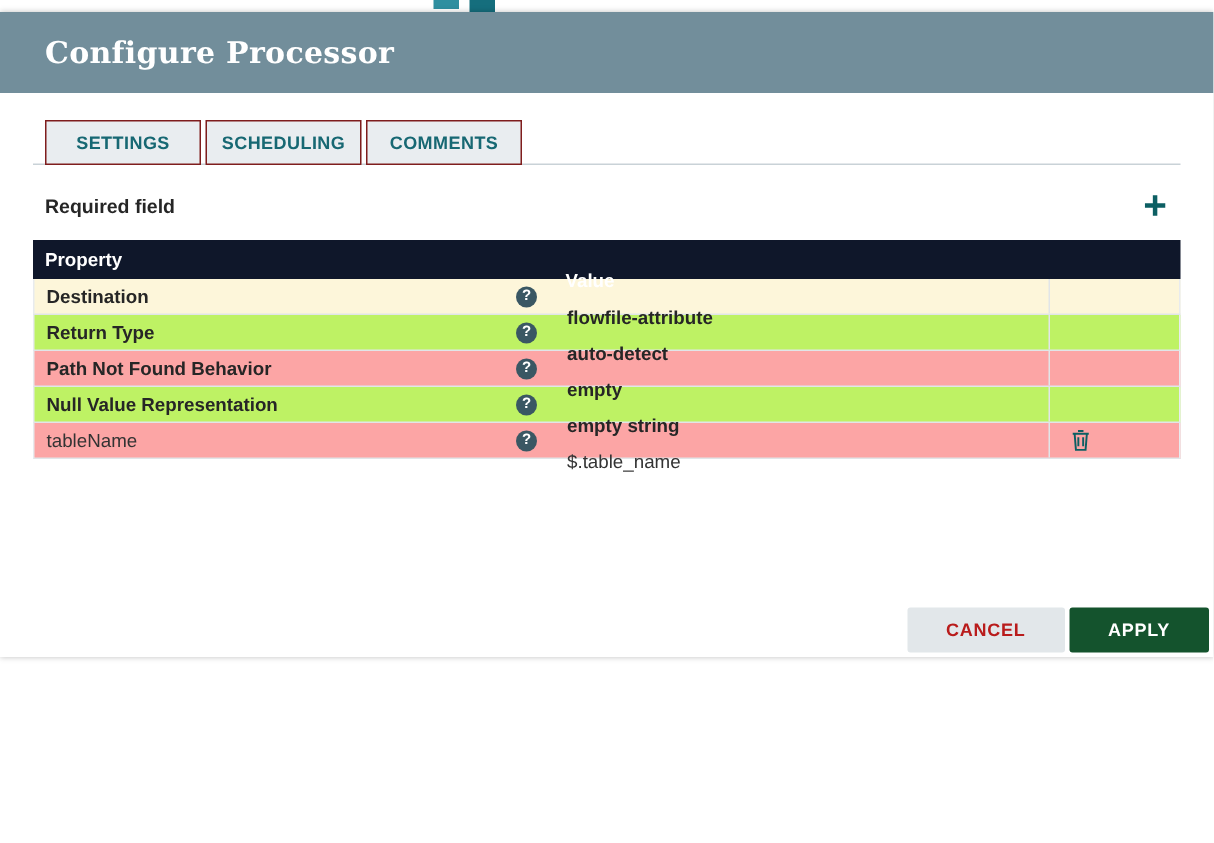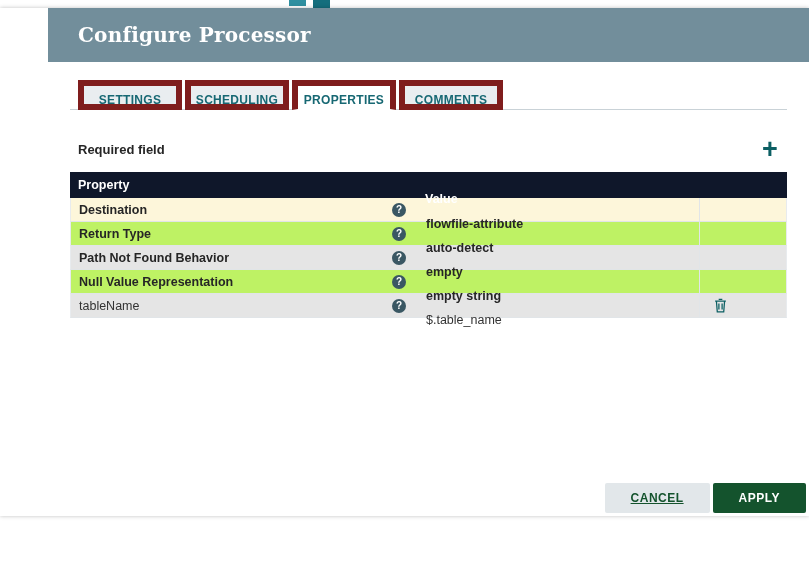--- a/index.html
+++ b/index.html
@@ -4,50 +4,50 @@
 <style>
   * { margin:0; padding:0; box-sizing:border-box; }
   html,body { width:809px; height:562px; overflow:hidden;
     font-family:"Liberation Sans", sans-serif; background:#ffffff; }
 
   .top-strip { position:relative; height:8px; background:#ffffff; }
   .artifact { position:absolute; top:0; }
   .artifact-1 { left:289px; width:17px; height:6px; background:#2f8fa0; }
   .artifact-2 { left:313px; width:17px; height:8px; background:#156e7d; }
 
-  .dialog { width:809px; height:508px; background:#ffffff; position:relative;
-    box-shadow:0 0 4px rgba(0,0,0,.25);padding-left:48px; }
+  .dialog { width:809px; height:430px; background:#ffffff; position:relative;
+    box-shadow:0 0 4px rgba(0,0,0,.25); }
 
   .dlg-header { height:54px; background:#728e9b; display:flex; align-items:center;
     padding-left:30px; }
   .dlg-title { color:#ffffff; font-family:"DejaVu Serif", serif; font-weight:bold;
     font-size:20px; letter-spacing:.2px; }
 
   .dlg-content { padding:0 22px; }
 
   .tabbar { margin-top:18px; padding-left:8px; border-bottom:1px solid #c9d2d7;
     display:flex; align-items:flex-end; }
   .tab { width:104px; height:30px; line-height:28px; text-align:center;
     font-size:12px; font-weight:bold; color:#176873; letter-spacing:.3px;
-    background:#e9edf0; border:6px solid #7f1d1d; margin-right:3px;
+    background:#e9edf0; border:1px solid #7f1d1d; margin-right:3px;
     margin-bottom:-1px; cursor:pointer; }
   .tab.active { background:#ffffff; border-bottom:1px solid #ffffff; }
 
   .req-row { display:flex; justify-content:space-between; align-items:center;
-    margin:22px 0 6px 0; height:34px; }
+    margin:10px 0 6px 0; height:34px; }
   .req-label { font-size:13px; font-weight:bold; color:#262626; padding-left:8px; }
   .add-btn { border:none; background:transparent; color:#0c5f63; font-size:27px;
     font-weight:bold; line-height:26px; width:34px; height:30px; cursor:pointer; }
 
   .ptable { width:100%; }
   .thead { display:flex; height:26px; background:#0f172a; color:#ffffff;
     font-size:12.5px; font-weight:bold; align-items:center; }
   .trow { display:flex; height:24px; align-items:center; font-size:12.5px;
     border-bottom:1px solid #e1e5e8; border-left:1px solid #e8ebee;
-    border-right:1px solid #e8ebee; background:#e5e5e5; cursor:default; }
+    border-right:1px solid #e8ebee; background:#fca5a5; cursor:default; }
   .trow.alt { background:#bef264; }
   .trow.highlight { background:#fdf6da; }
 
   .col-prop { flex:0 0 345px; display:flex; justify-content:space-between;
     align-items:center; padding:0 10px 0 8px; height:100%; }
   .col-val { flex:1; padding-left:10px; height:100%; display:flex; align-items:center;margin-top:28px; }
   .col-action { flex:0 0 87px; height:100%; display:flex; align-items:center;
     padding-left:14px; }
   .trow .col-action { border-left:1px solid #e1e5e8; }
   .thead .col-prop, .thead .col-val { border:none; }
@@ -59,21 +59,21 @@
     color:#ffffff; font-size:10px; font-weight:bold; display:flex;
     align-items:center; justify-content:center; cursor:pointer; flex:0 0 14px; }
 
   .trash-btn { background:transparent; border:none; cursor:pointer; padding:0;
     display:flex; align-items:center; }
 
   .footer { position:absolute; right:3px; bottom:3px; display:flex; gap:3px; }
   .btn { border:none; height:30px; padding:0 26px; font-size:12px; font-weight:bold;
     letter-spacing:.5px; cursor:pointer; border-radius:2px;
     font-family:"Liberation Sans", sans-serif; }
-  .btn-cancel { background:#e2e7ea; color:#14532d;text-decoration:underline; }
+  .btn-cancel { background:#e2e7ea; color:#b91c1c; }
   .btn-apply { background:#14532d; color:#ffffff; }
 </style>
 </head>
 <body>
 
 <div class="top-strip">
   <div class="artifact artifact-1"></div>
   <div class="artifact artifact-2"></div>
 </div>
 
@@ -81,21 +81,20 @@
 
   <div class="dlg-header">
     <div class="dlg-title">Configure Processor</div>
   </div>
 
   <div class="dlg-content">
 
     <div class="tabbar">
       <div class="tab">SETTINGS</div>
       <div class="tab">SCHEDULING</div>
-      <div class="tab active">PROPERTIES</div>
       <div class="tab">COMMENTS</div>
     </div>
 
     <div class="req-row">
       <span class="req-label">Required field</span>
       <button class="add-btn"><span>+</span></button>
     </div>
 
     <div class="ptable">
 

